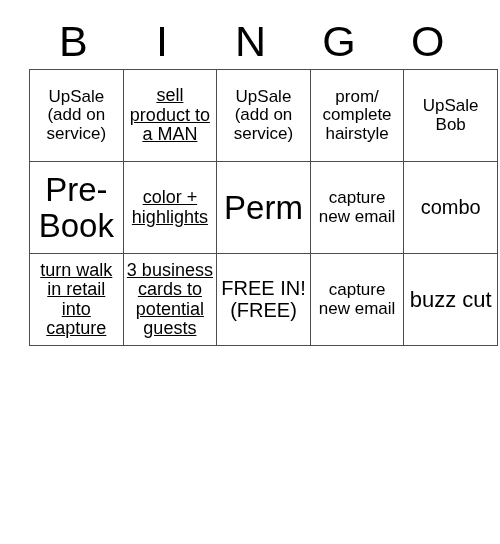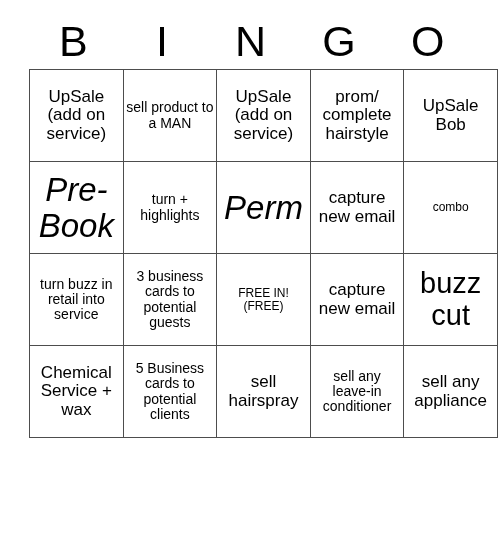--- a/index.html
+++ b/index.html
@@ -48,25 +48,25 @@
     height: 89px;
     border: 1px solid #4d4d4d;
     text-align: center;
     vertical-align: middle;
     padding: 1px 2px;
     overflow: hidden;
     font-family: "Liberation Sans", sans-serif;
     color: #000000;
     line-height: 1.08;
   }
-  .fs-sm  { font-size: 14px; }
+  .fs-sm  { font-size: 18px; text-decoration: underline; }
   .fs-md  { font-size: 17px; }
-  .fs-lg  { font-size: 12px; }
-  .fs-xl  { font-size: 29px; }
-  .fs-xxl { font-size: 33px; font-style: italic; }
+  .fs-lg  { font-size: 20px; }
+  .fs-xl  { font-size: 22px; }
+  .fs-xxl { font-size: 33px; }
   .cell-text {
     display: block;
     width: 100%;
     word-wrap: break-word;
   }
 </style>
 </head>
 <body>
 
 <div id="bingo-card">
@@ -96,62 +96,45 @@
           </td>
         <td class="fs-md">
             <span class="cell-text">UpSale Bob</span>
           </td>
       </tr>
       <tr>
         <td class="fs-xxl">
             <span class="cell-text">Pre-Book</span>
           </td>
         <td class="fs-sm">
-            <span class="cell-text">turn + highlights</span>
+            <span class="cell-text">color + highlights</span>
           </td>
         <td class="fs-xxl">
             <span class="cell-text">Perm</span>
           </td>
         <td class="fs-md">
             <span class="cell-text">capture new email</span>
           </td>
         <td class="fs-lg">
             <span class="cell-text">combo</span>
           </td>
       </tr>
       <tr>
         <td class="fs-sm">
-            <span class="cell-text">turn buzz in retail into service</span>
+            <span class="cell-text">turn walk in retail into capture</span>
           </td>
         <td class="fs-sm">
             <span class="cell-text">3 business cards to potential guests</span>
           </td>
         <td class="fs-lg">
             <span class="cell-text">FREE IN! (FREE)</span>
           </td>
         <td class="fs-md">
             <span class="cell-text">capture new email</span>
           </td>
         <td class="fs-xl">
             <span class="cell-text">buzz cut</span>
           </td>
       </tr>
-      <tr>
-        <td class="fs-md">
-            <span class="cell-text">Chemical Service + wax</span>
-          </td>
-        <td class="fs-sm">
-            <span class="cell-text">5 Business cards to potential clients</span>
-          </td>
-        <td class="fs-md">
-            <span class="cell-text">sell hairspray</span>
-          </td>
-        <td class="fs-sm">
-            <span class="cell-text">sell any leave-in conditioner</span>
-          </td>
-        <td class="fs-md">
-            <span class="cell-text">sell any appliance</span>
-          </td>
-      </tr>
     </tbody>
   </table>
 
 </div>
 
 </body></html>

